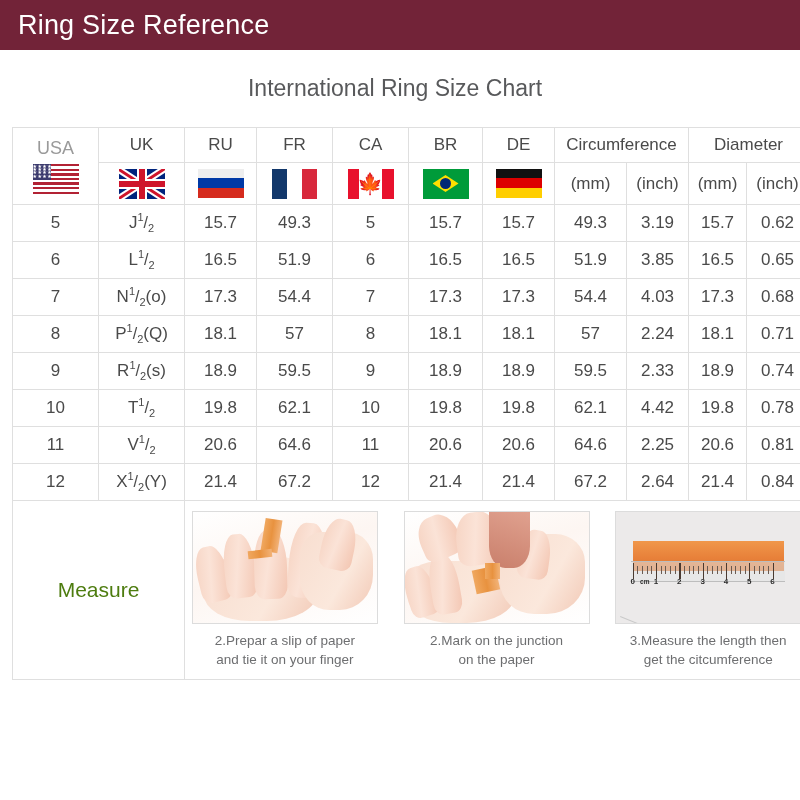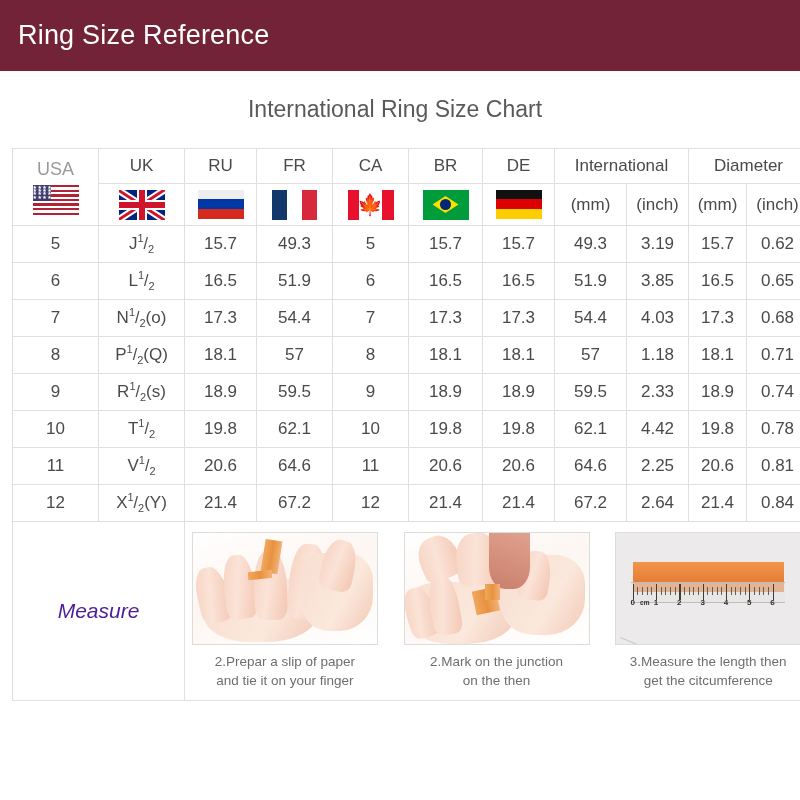--- a/index.html
+++ b/index.html
@@ -9,21 +9,21 @@
   body {
     width: 800px;
     height: 800px;
     background: #ffffff;
     font-family: "Liberation Sans", sans-serif;
     overflow: hidden;
   }
 
   
   .banner {
-    height: 71px;
+    height: 50px;
     background: #722338;
     display: flex;
     align-items: center;
     padding-left: 18px;
     box-sizing: border-box;
   }
   .banner-title {
     color: #ffffff;
     font-size: 27px;
     font-weight: 400;
@@ -199,23 +199,22 @@
   .uk-size sup { font-size: 11px; vertical-align: super; }
   .uk-size sub { font-size: 11px; vertical-align: sub; }
   .frac-slash { font-size: 16px; }
 
   
   .measure-cell {
     height: 178px;
     vertical-align: middle;
   }
   .measure-word {
-    color: #4c1d95;
+    color: #4d7c0f;
     font-size: 21px;
-    font-style: italic;
   }
   .steps-cell {
     padding: 12px 6px 8px 6px;
     vertical-align: top;
   }
   .steps {
     display: flex;
     justify-content: space-around;
     align-items: flex-start;
     gap: 12px;
@@ -336,21 +335,21 @@
           <span class="stars">★★★★★★<br>★★★★★★<br>★★★★★★<br>★★★★★★</span>
         </span>
       </div>
     </td>
     <td class="hdr-label">UK</td>
     <td class="hdr-label">RU</td>
     <td class="hdr-label">FR</td>
     <td class="hdr-label">CA</td>
     <td class="hdr-label">BR</td>
     <td class="hdr-label">DE</td>
-    <td class="hdr-label" colspan="2">International</td>
+    <td class="hdr-label" colspan="2">Circumference</td>
     <td class="hdr-label" colspan="2">Diameter</td>
   </tr>
 
   <tr class="hdr-flagrow">
     <td class="flag-cell">
       <span class="flag flag-uk">
         <span class="d1 rot1 wd"></span><span class="d2 rot2 wd"></span>
         <span class="d1 rot1 rd"></span><span class="d2 rot2 rd"></span>
         <span class="vcross-w"></span><span class="hcross-w"></span>
         <span class="vcross-r"></span><span class="hcross-r"></span>
@@ -431,21 +430,21 @@
         </tr>
         <tr class="data-row">
           <td>8</td>
           <td><span class="uk-size">P<sup>1</sup><span class="frac-slash">/</span><sub>2</sub>(Q)</span></td>
           <td>18.1</td>
           <td>57</td>
           <td>8</td>
           <td>18.1</td>
           <td>18.1</td>
           <td>57</td>
-          <td>1.18</td>
+          <td>2.24</td>
           <td>18.1</td>
           <td>0.71</td>
         </tr>
         <tr class="data-row">
           <td>9</td>
           <td><span class="uk-size">R<sup>1</sup><span class="frac-slash">/</span><sub>2</sub>(s)</span></td>
           <td>18.9</td>
           <td>59.5</td>
           <td>9</td>
           <td>18.9</td>
@@ -532,21 +531,21 @@
             <span class="palm" style="left:52%; top:20%; width:46%; height:72%;"></span>
             <span class="finger" style="left:62%; top:16%; width:17%; height:44%; transform:rotate(8deg);"></span>
             <span class="finger" style="left:8%;  top:2%;  width:22%; height:40%; transform:rotate(-24deg);"></span>
             <span class="finger" style="left:28%; top:0%;  width:24%; height:48%; transform:rotate(-8deg);"></span>
             <span style="position:absolute;left:46%;top:0%;width:22%;height:50%;background:linear-gradient(200deg,#e0a18f 0%,#c97f6b 100%);border-radius:0 0 40% 40%;"></span>
             <span class="paper-strip" style="left:38%; top:50%; width:13%; height:22%; transform:rotate(-12deg);"></span>
             <span class="paper-strip" style="left:44%; top:46%; width:8%; height:14%;"></span>
           </div>
           <div class="caption">
             <div>2.Mark on the junction</div>
-            <div>on the then</div>
+            <div>on the paper</div>
           </div>
         </div>
 
         <div class="step">
           <div class="photo">
             <span class="ruler-bg"></span>
             <span class="corner-line"></span>
             <span class="ruler-paper"></span>
             <span class="ruler-body" id="ruler-body"></span>
             <span id="ruler-ticks"><span class="tick major" style="left: 9%; bottom: 40%; height: 14%;"></span><span class="tick minor" style="left: 11.5333%; bottom: 44%; height: 8%;"></span><span class="tick minor" style="left: 14.0667%; bottom: 44%; height: 8%;"></span><span class="tick minor" style="left: 16.6%; bottom: 44%; height: 8%;"></span><span class="tick minor" style="left: 19.1333%; bottom: 44%; height: 8%;"></span><span class="rnum" style="left: 9%; top: 58%;">0</span><span class="tick major" style="left: 21.6667%; bottom: 40%; height: 14%;"></span><span class="tick minor" style="left: 24.2%; bottom: 44%; height: 8%;"></span><span class="tick minor" style="left: 26.7333%; bottom: 44%; height: 8%;"></span><span class="tick minor" style="left: 29.2667%; bottom: 44%; height: 8%;"></span><span class="tick minor" style="left: 31.8%; bottom: 44%; height: 8%;"></span><span class="rnum" style="left: 21.6667%; top: 58%;">1</span><span class="tick major" style="left: 34.3333%; bottom: 40%; height: 14%;"></span><span class="tick minor" style="left: 36.8667%; bottom: 44%; height: 8%;"></span><span class="tick minor" style="left: 39.4%; bottom: 44%; height: 8%;"></span><span class="tick minor" style="left: 41.9333%; bottom: 44%; height: 8%;"></span><span class="tick minor" style="left: 44.4667%; bottom: 44%; height: 8%;"></span><span class="rnum" style="left: 34.3333%; top: 58%;">2</span><span class="tick major" style="left: 47%; bottom: 40%; height: 14%;"></span><span class="tick minor" style="left: 49.5333%; bottom: 44%; height: 8%;"></span><span class="tick minor" style="left: 52.0667%; bottom: 44%; height: 8%;"></span><span class="tick minor" style="left: 54.6%; bottom: 44%; height: 8%;"></span><span class="tick minor" style="left: 57.1333%; bottom: 44%; height: 8%;"></span><span class="rnum" style="left: 47%; top: 58%;">3</span><span class="tick major" style="left: 59.6667%; bottom: 40%; height: 14%;"></span><span class="tick minor" style="left: 62.2%; bottom: 44%; height: 8%;"></span><span class="tick minor" style="left: 64.7333%; bottom: 44%; height: 8%;"></span><span class="tick minor" style="left: 67.2667%; bottom: 44%; height: 8%;"></span><span class="tick minor" style="left: 69.8%; bottom: 44%; height: 8%;"></span><span class="rnum" style="left: 59.6667%; top: 58%;">4</span><span class="tick major" style="left: 72.3333%; bottom: 40%; height: 14%;"></span><span class="tick minor" style="left: 74.8667%; bottom: 44%; height: 8%;"></span><span class="tick minor" style="left: 77.4%; bottom: 44%; height: 8%;"></span><span class="tick minor" style="left: 79.9333%; bottom: 44%; height: 8%;"></span><span class="tick minor" style="left: 82.4667%; bottom: 44%; height: 8%;"></span><span class="rnum" style="left: 72.3333%; top: 58%;">5</span><span class="tick major" style="left: 85%; bottom: 40%; height: 14%;"></span><span class="rnum" style="left: 85%; top: 58%;">6</span><span class="cm-label" style="left: 13%; top: 59%;">cm</span></span>

